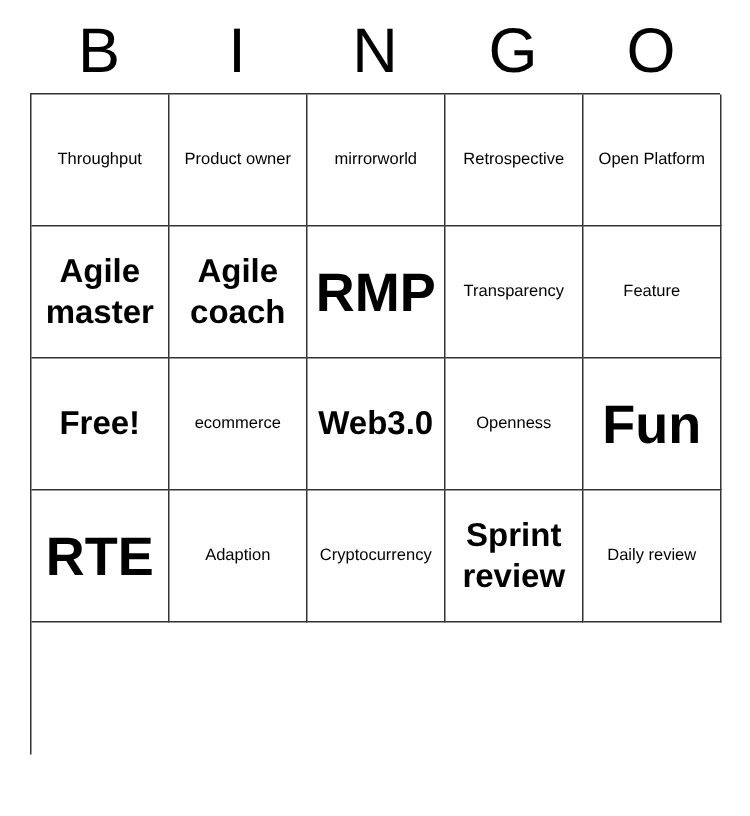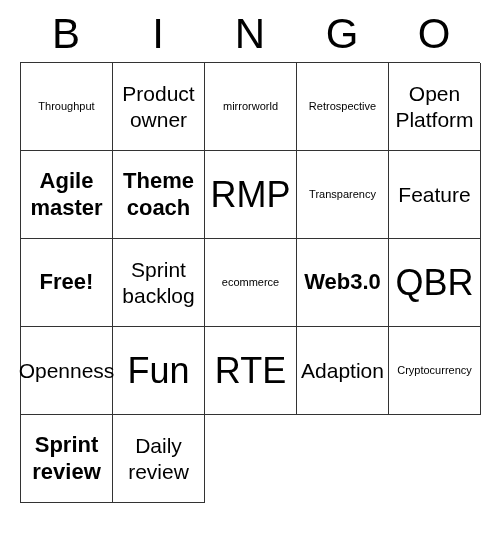--- a/index.html
+++ b/index.html
@@ -57,31 +57,31 @@
     .bingo-cell span {
       display: block;
       line-height: 1.2;
     }
 
     .size-small {
       font-size: 11px;
     }
 
     .size-medium {
-      font-size: 21px;
+      font-size: 11px;
     }
 
     .size-large {
       font-size: 22px;
       font-weight: bold;
     }
 
     .size-xxlarge {
       font-size: 36px;
-      font-weight: normal;
+      font-weight: bold;
     }
   </style>
 </head>
 <body>
 
 <div class="bingo-title">
 <span>B</span>
     <span>I</span>
     <span>N</span>
     <span>G</span>
@@ -101,45 +101,39 @@
     <div class="bingo-cell">
       <span class="size-small">Retrospective</span>
     </div>
     <div class="bingo-cell">
       <span class="size-medium">Open Platform</span>
     </div>
     <div class="bingo-cell">
       <span class="size-large">Agile master</span>
     </div>
     <div class="bingo-cell">
-      <span class="size-large">Theme coach</span>
+      <span class="size-large">Agile coach</span>
     </div>
     <div class="bingo-cell">
       <span class="size-xxlarge">RMP</span>
     </div>
     <div class="bingo-cell">
       <span class="size-small">Transparency</span>
     </div>
     <div class="bingo-cell">
       <span class="size-medium">Feature</span>
     </div>
     <div class="bingo-cell">
       <span class="size-large">Free!</span>
     </div>
     <div class="bingo-cell">
-      <span class="size-medium">Sprint backlog</span>
-    </div>
-    <div class="bingo-cell">
       <span class="size-small">ecommerce</span>
     </div>
     <div class="bingo-cell">
       <span class="size-large">Web3.0</span>
-    </div>
-    <div class="bingo-cell">
-      <span class="size-xxlarge">QBR</span>
     </div>
     <div class="bingo-cell">
       <span class="size-medium">Openness</span>
     </div>
     <div class="bingo-cell">
       <span class="size-xxlarge">Fun</span>
     </div>
     <div class="bingo-cell">
       <span class="size-xxlarge">RTE</span>
     </div>

